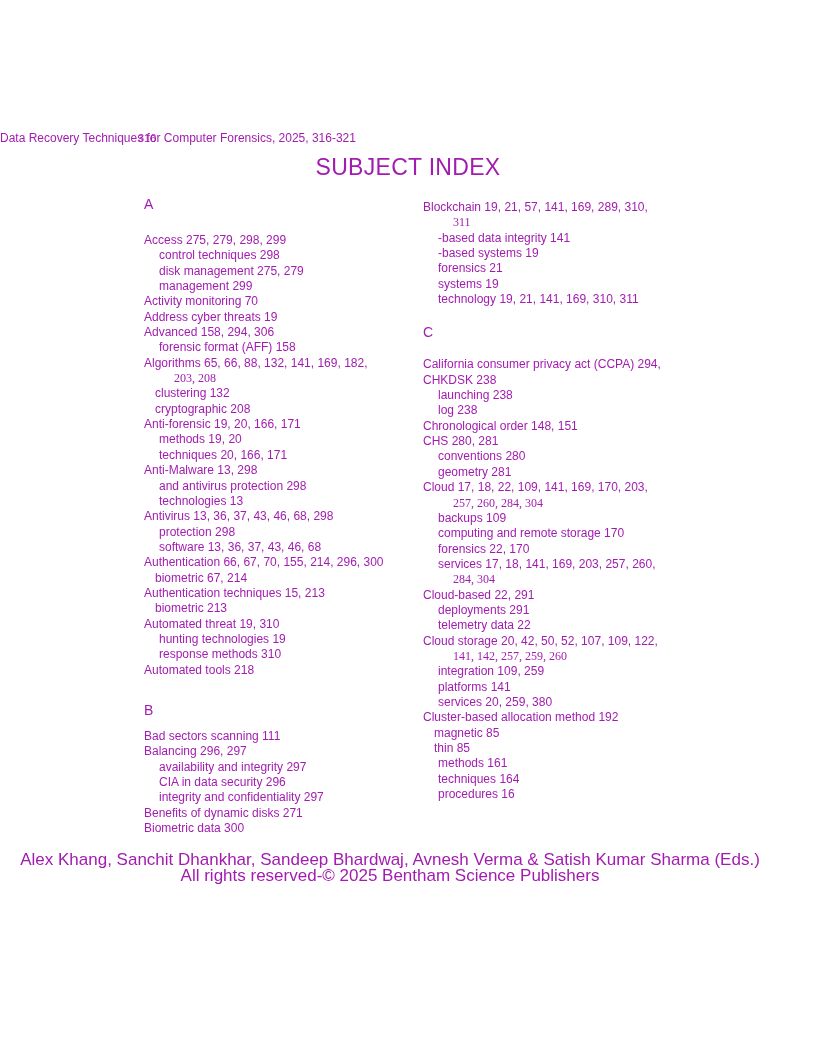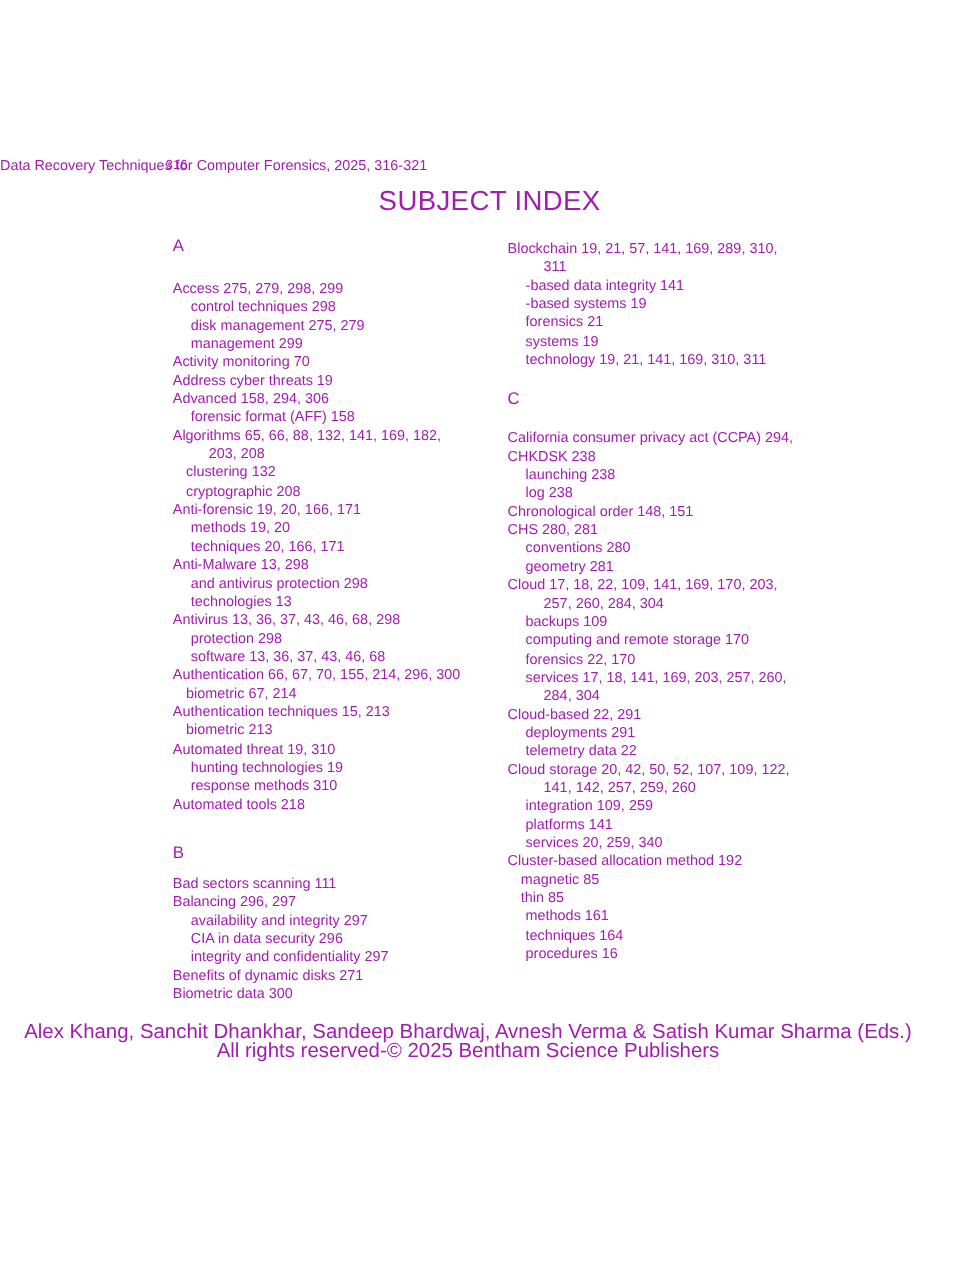--- a/index.html
+++ b/index.html
@@ -27,21 +27,21 @@
   .col{
     position:absolute;width:290px;font-size:12px;
   }
   .col-left{left:144px;top:197px;}
   .col-right{left:423px;top:200px;}
   .line{
     height:15.35px;line-height:15.35px;white-space:nowrap;
   }
   .ind1{padding-left:11px;}
   .ind2{padding-left:15px;}
-  .ind3{padding-left:30px;}
+  .ind3{padding-left:30px;font-family:Liberation Serif, serif;}
   .letter{
     font-size:14px;height:15px;line-height:15px;font-weight:400;
   }
   .letter[data-letter="A"]{margin:0 0 21px 0;}
   .letter[data-letter="B"]{margin:25px 0 11px 0;}
   .letter[data-letter="C"]{margin:18px 0 17px 0;}
   .footer{
     position:absolute;left:0;top:852px;width:780px;
     text-align:center;font-size:17px;line-height:15.5px;
   }
@@ -118,21 +118,21 @@
       <div class="line ind2">forensics 22, 170</div>
       <div class="line ind2">services 17, 18, 141, 169, 203, 257, 260,</div>
       <div class="line ind3">284, 304</div>
       <div class="line ind0">Cloud-based 22, 291</div>
       <div class="line ind2">deployments 291</div>
       <div class="line ind2">telemetry data 22</div>
       <div class="line ind0">Cloud storage 20, 42, 50, 52, 107, 109, 122,</div>
       <div class="line ind3">141, 142, 257, 259, 260</div>
       <div class="line ind2">integration 109, 259</div>
       <div class="line ind2">platforms 141</div>
-      <div class="line ind2">services 20, 259, 340</div>
+      <div class="line ind2">services 20, 259, 380</div>
       <div class="line ind0">Cluster-based allocation method 192</div>
       <div class="line ind1">magnetic 85</div>
       <div class="line ind1">thin 85</div>
       <div class="line ind2">methods 161</div>
       <div class="line ind2">techniques 164</div>
       <div class="line ind2">procedures 16</div>
     </div>
 
   <div class="footer">
     <div>Alex Khang, Sanchit Dhankhar, Sandeep Bhardwaj, Avnesh Verma &amp; Satish Kumar Sharma (Eds.)</div>

